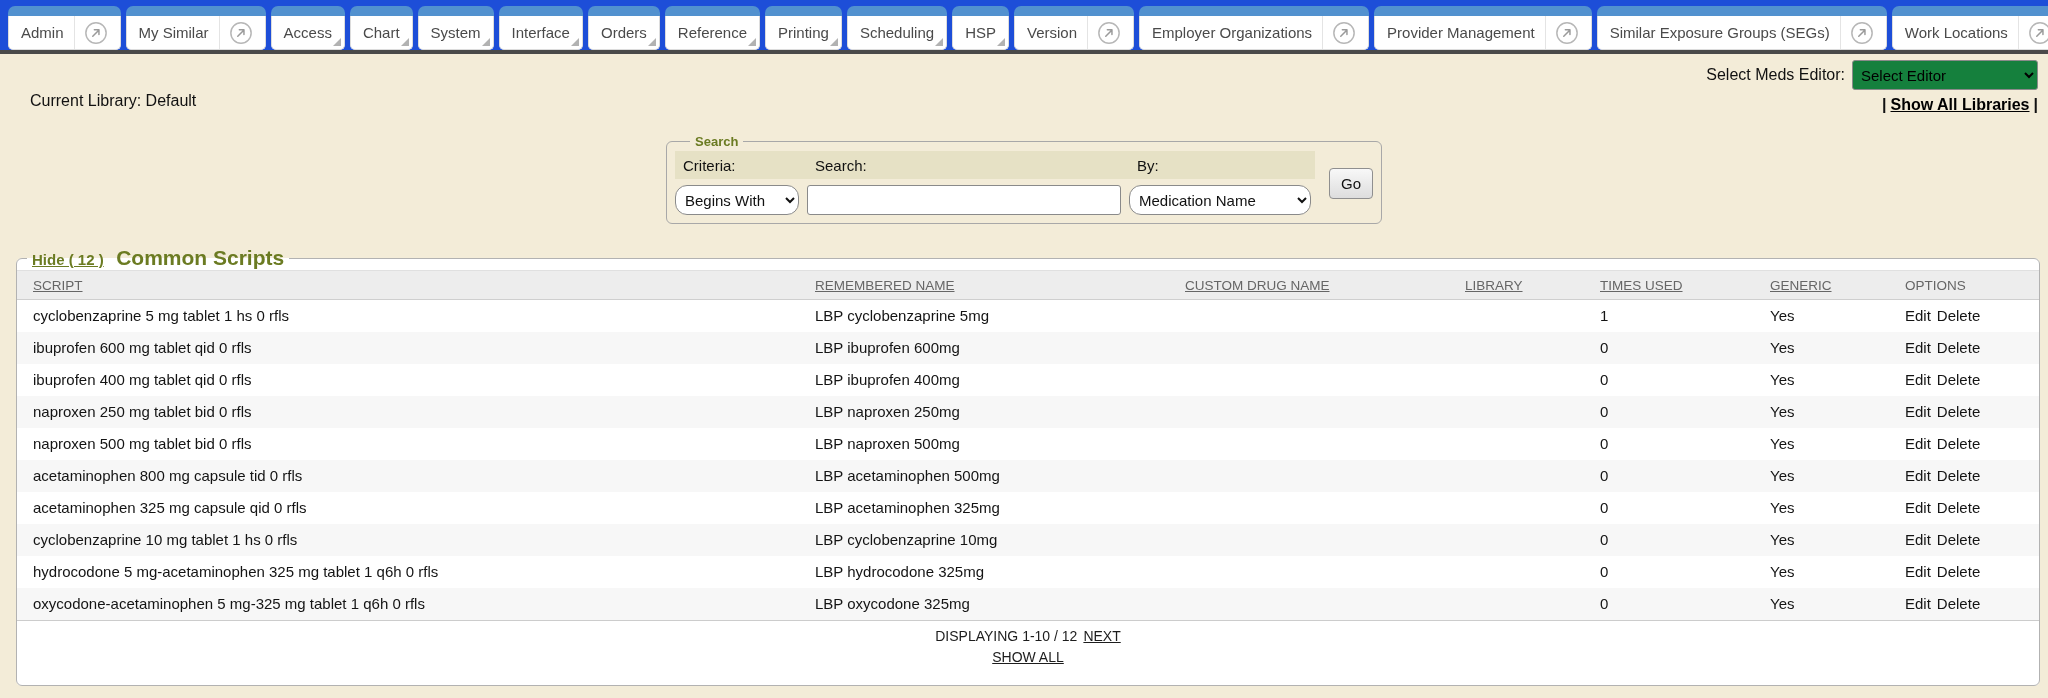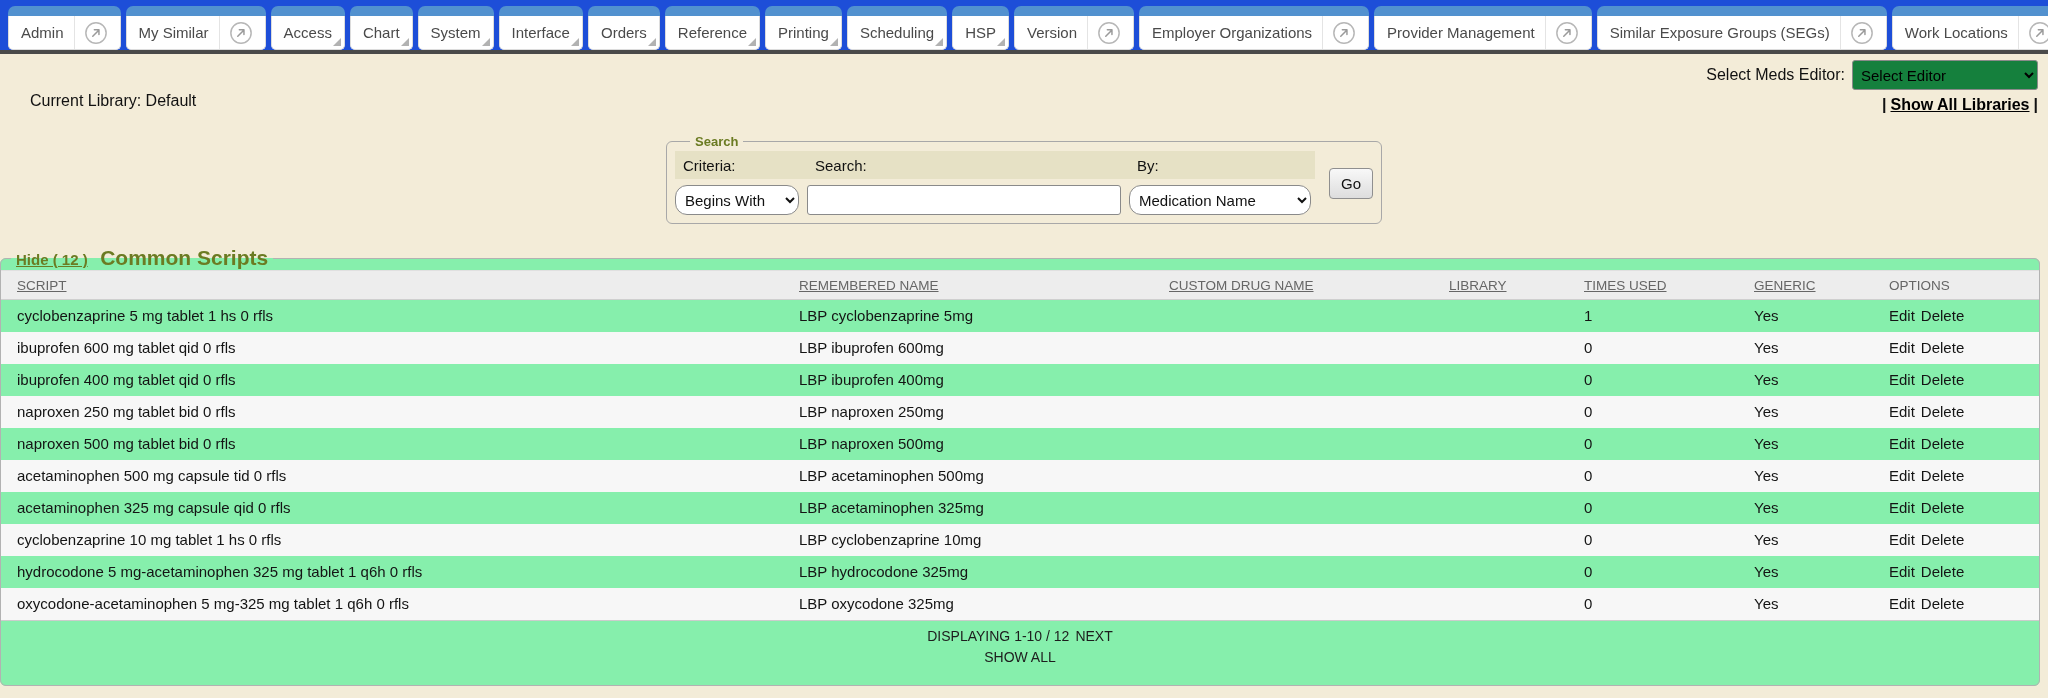--- a/index.html
+++ b/index.html
@@ -49,43 +49,43 @@
               border:1px solid #8a8a8a; border-radius:12px; padding:0 5px; color:#111; }
   .criteria-select { width:124px; }
   .search-input { width:314px; border-radius:3px !important; }
   .by-select { width:182px; }
   .go-btn { grid-column:4; grid-row:1 / 3; align-self:center; justify-self:start;
             margin-left:14px; width:44px; height:31px; font-size:15px; color:#111;
             background:linear-gradient(#f8f8f8,#dddddd); border:1px solid #8f8f8f;
             border-radius:4px; cursor:pointer; font-family:"Liberation Sans",sans-serif; }
 
   
-  .scripts-fs { position:absolute; left:0; right:8px; top:192px; height:440px;
-                background:#86efac; padding:0; border-color:#b2b2b2; }
+  .scripts-fs { position:absolute; left:16px; right:8px; top:192px; height:440px;
+                background:#ffffff; padding:0; border-color:#b2b2b2; }
   .scripts-fs legend { margin-left:10px; }
   .hide-link { color:#6b7b22; font-weight:bold; font-size:15px; text-decoration:underline; }
   .scripts-title { color:#6b7b22; font-weight:bold; font-size:21px; margin-left:8px; }
 
   table { width:100%; border-collapse:collapse; table-layout:fixed; }
   thead th { background:#ededed; color:#666; font-weight:normal; text-align:left;
              height:29px; padding:0 0 0 16px; font-size:13.5px;
              border-top:1px solid #e0e0e0; border-bottom:1px solid #cfcfcf; }
   thead th:nth-child(1){ width:782px; } thead th:nth-child(2){ width:370px; }
   thead th:nth-child(3){ width:280px; } thead th:nth-child(4){ width:135px; }
   thead th:nth-child(5){ width:170px; } thead th:nth-child(6){ width:135px; }
   th .sortable { text-decoration:underline; cursor:pointer; }
   tbody td { height:32px; padding:0 0 0 16px; color:#141414; font-size:15px;
              overflow:hidden; white-space:nowrap; }
   tbody tr:nth-child(even) { background:#f7f7f7; }
   .row-action { color:#141414; text-decoration:none; }
   .row-action + .row-action { margin-left:6px; }
 
   .table-footer { border-top:1px solid #cccccc; text-align:center; color:#1d1d1d;
                   font-size:14px; padding-top:7px; }
-  .table-footer a { color:#1d1d1d; }
+  .table-footer a { color:#1d1d1d; text-decoration:underline; }
   .footer-line1 a { margin-left:6px; }
   .show-all { display:inline-block; margin-top:5px; }
 </style>
 </head>
 <body>
 
 <nav class="navbar">
   <div style="display:flex;gap:5px;">
       <div class="tab">
         <div class="tab-cap"></div>
@@ -328,21 +328,21 @@
           <tr>
             <td>naproxen 500 mg tablet bid 0 rfls</td>
             <td>LBP naproxen 500mg</td>
             <td></td>
             <td></td>
             <td>0</td>
             <td>Yes</td>
             <td><a class="row-action">Edit</a><a class="row-action">Delete</a></td>
           </tr>
           <tr>
-            <td>acetaminophen 500 mg capsule tid 0 rfls</td>
+            <td>acetaminophen 800 mg capsule tid 0 rfls</td>
             <td>LBP acetaminophen 500mg</td>
             <td></td>
             <td></td>
             <td>0</td>
             <td>Yes</td>
             <td><a class="row-action">Edit</a><a class="row-action">Delete</a></td>
           </tr>
           <tr>
             <td>acetaminophen 325 mg capsule qid 0 rfls</td>
             <td>LBP acetaminophen 325mg</td>

